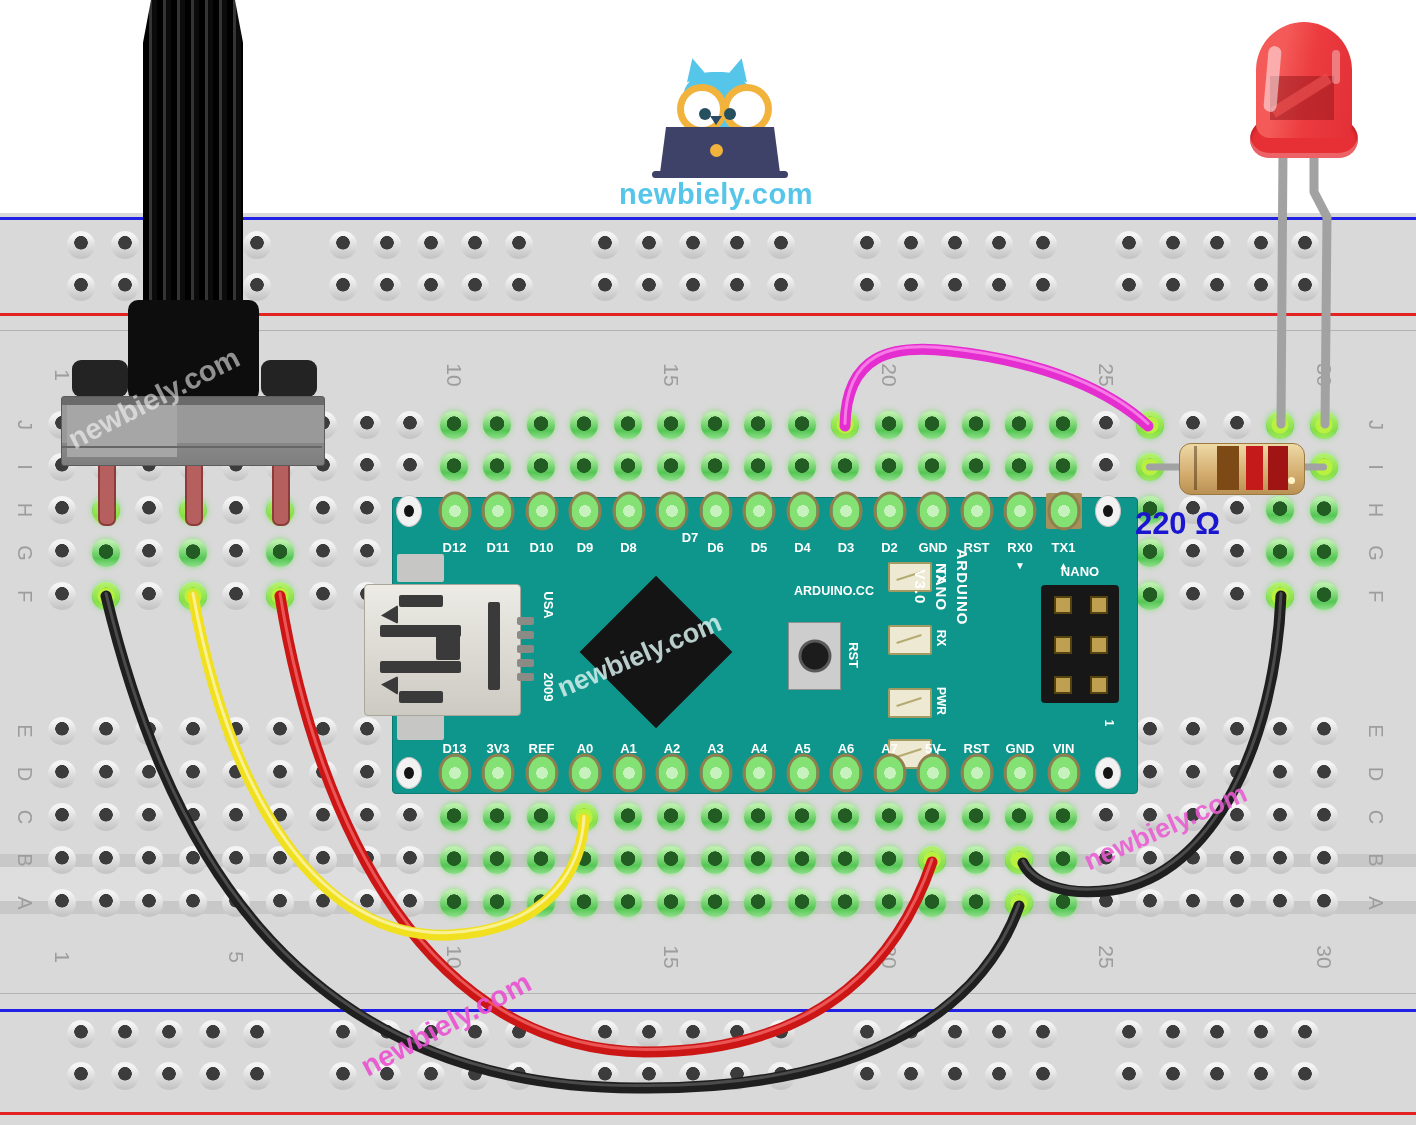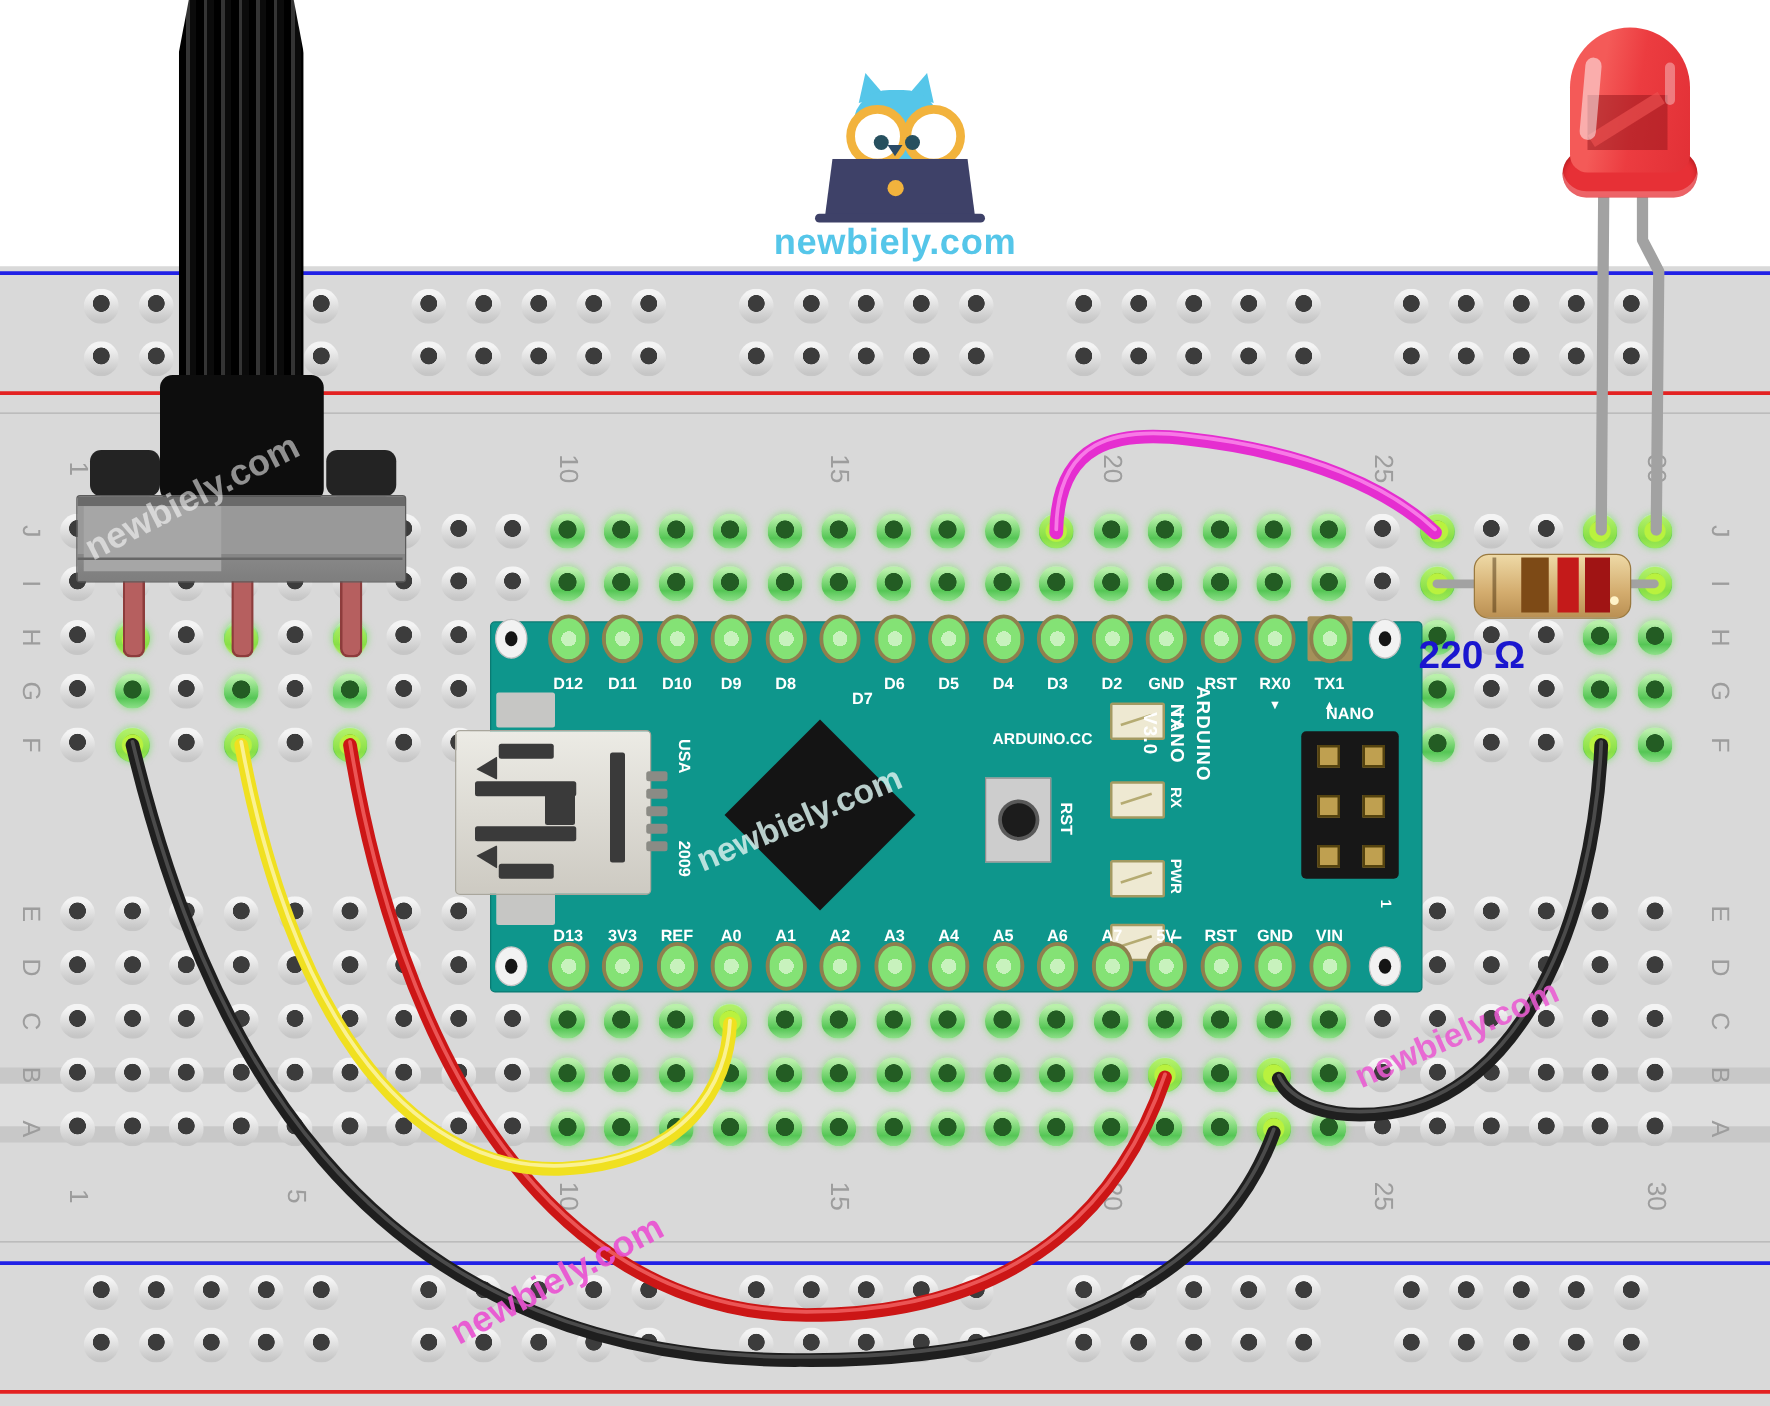--- a/index.html
+++ b/index.html
@@ -662,21 +662,21 @@
         <div class="ntext" style="left: 61.5px; top: 49px;">D12</div>
         <div class="npin" style="left: 105px; top: 13px;"></div>
         <div class="ntext" style="left: 105px; top: 49px;">D11</div>
         <div class="npin" style="left: 148.5px; top: 13px;"></div>
         <div class="ntext" style="left: 148.5px; top: 49px;">D10</div>
         <div class="npin" style="left: 192px; top: 13px;"></div>
         <div class="ntext" style="left: 192px; top: 49px;">D9</div>
         <div class="npin" style="left: 235.5px; top: 13px;"></div>
         <div class="ntext" style="left: 235.5px; top: 49px;">D8</div>
         <div class="npin" style="left: 279px; top: 13px;"></div>
-        <div class="ntext" style="left: 279px; top: 61px; padding-left: 36px;">D7</div>
+        <div class="ntext" style="left: 279px; top: 39px; padding-left: 36px;">D7</div>
         <div class="npin" style="left: 322.5px; top: 13px;"></div>
         <div class="ntext" style="left: 322.5px; top: 49px;">D6</div>
         <div class="npin" style="left: 366px; top: 13px;"></div>
         <div class="ntext" style="left: 366px; top: 49px;">D5</div>
         <div class="npin" style="left: 409.5px; top: 13px;"></div>
         <div class="ntext" style="left: 409.5px; top: 49px;">D4</div>
         <div class="npin" style="left: 453px; top: 13px;"></div>
         <div class="ntext" style="left: 453px; top: 49px;">D3</div>
         <div class="npin" style="left: 496.5px; top: 13px;"></div>
         <div class="ntext" style="left: 496.5px; top: 49px;">D2</div>

